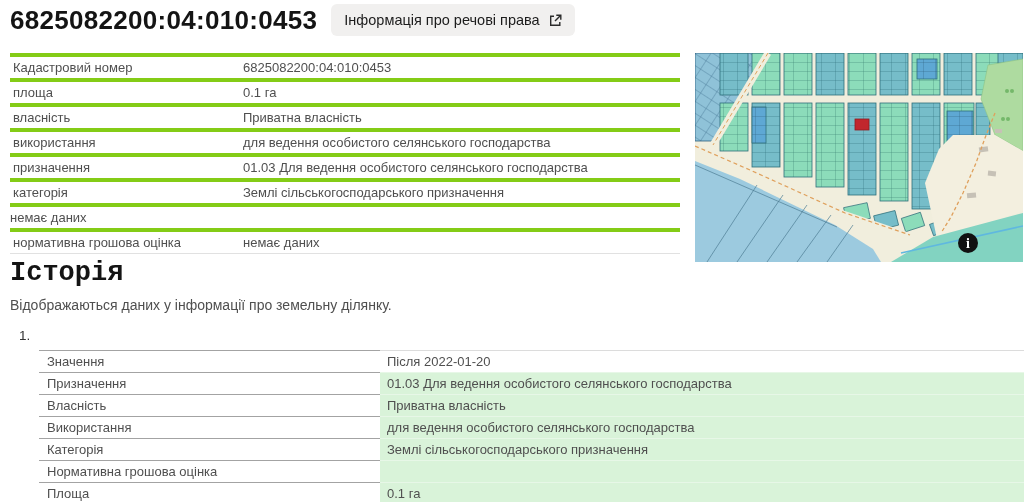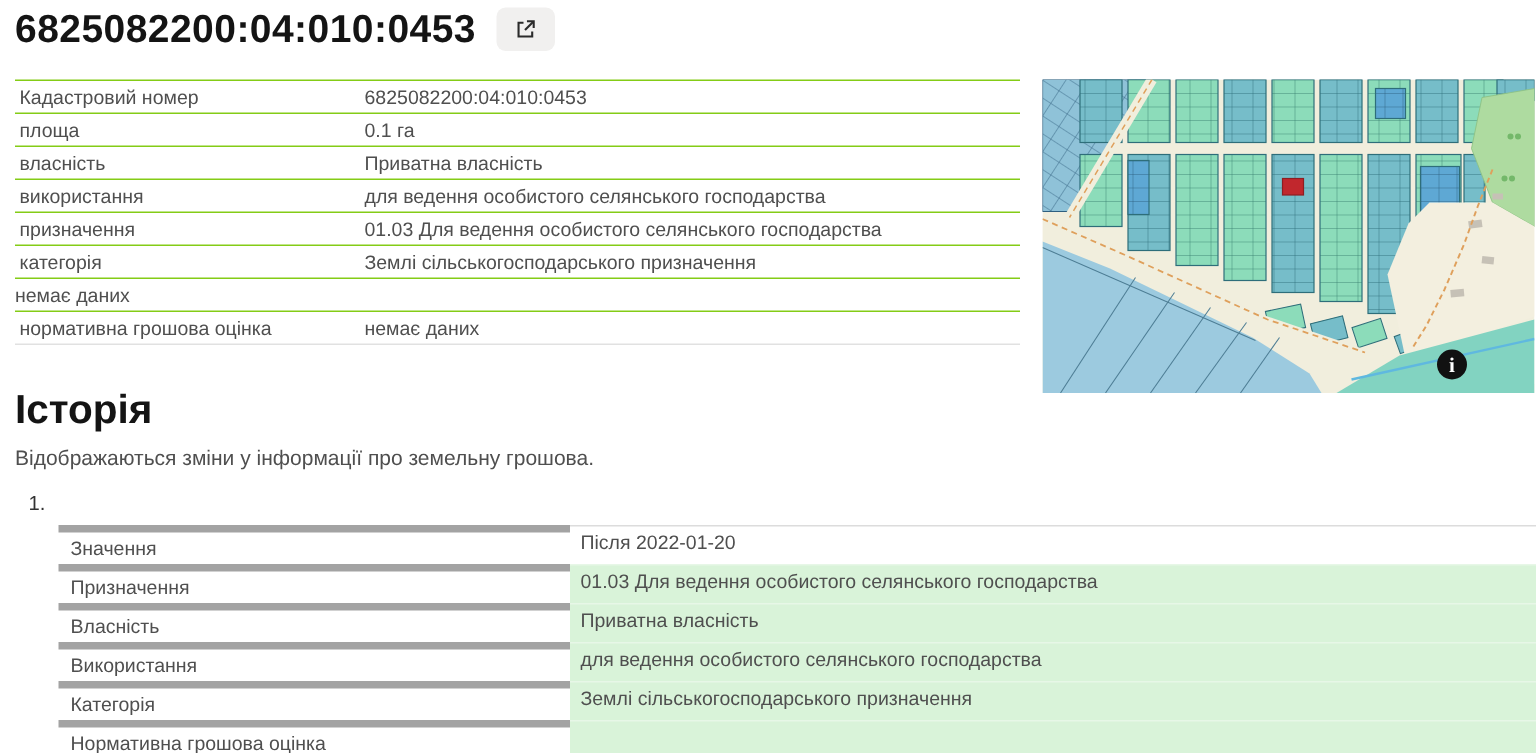--- a/index.html
+++ b/index.html
@@ -14,47 +14,48 @@
   .page-title{font-size:26px;font-weight:700;color:#141414;letter-spacing:.3px;white-space:nowrap;}
   .rights-btn{
     display:flex;align-items:center;gap:9px;
     background:#f1f0ef;border:none;border-radius:6px;
     padding:8px 13px;font-size:14.5px;color:#1c1c1c;cursor:pointer;
     font-family:"Liberation Sans", sans-serif;
   }
   .ext-icon svg{display:block;}
   
   .info-table{position:absolute;left:10px;top:53px;width:670px;}
-  .info-row{display:flex;border-top:1px solid #84cc16;padding:3px 0;font-size:13px;line-height:15px;}
+  .info-row{display:flex;border-top:4px solid #84cc16;padding:3px 0;font-size:13px;line-height:15px;}
   .info-row:last-child{border-bottom:1px solid #e1e1e1;}
   .info-label{width:230px;padding-left:3px;flex:none;}
   .info-value{flex:1;}
   
   .map{position:absolute;left:695px;top:53px;width:328px;height:209px;cursor:pointer;}
   .map svg{display:block;}
   
   .history{position:absolute;left:10px;top:258px;width:1010px;}
-  .history-heading{margin:0;font-size:27px;font-weight:700;color:#141414;line-height:30px;}
+  .history-heading{margin:0;font-size:27px;font-weight:700;color:#141414;line-height:30px;font-family:Liberation Mono, monospace;}
   .history-sub{margin-top:9px;font-size:14px;line-height:16px;color:#4f4f4f;}
   .entry{margin-top:15px;padding-left:9px;}
   .entry-title{font-size:13.5px;line-height:15px;color:#333;display:flex;gap:5px;}
   .history-table{margin-left:20px;margin-top:7px;width:990px;}
   .h-row{display:flex;font-size:13px;line-height:15px;}
-  .h-label{width:341px;flex:none;box-sizing:border-box;border-top:5px solid #a3a3a3;padding:3px 8px 3px 8px;}
+  .h-label{width:341px;flex:none;box-sizing:border-box;border-top:1px solid #a3a3a3;padding:3px 8px 3px 8px;}
   .h-row:last-child .h-label{border-bottom:1px solid #dcdcdc;}
   .h-value{flex:1;padding:3px 0 3px 7px;}
   .h-row.plain .h-value{border-top:1px solid #dcdcdc;}
   .h-row.green .h-value{background:#d9f3d9;border-top:1px solid #e7f7e7;}
 </style>
 </head>
 <body>
 
 <div class="header">
   <div class="page-title">6825082200:04:010:0453</div>
   <button class="rights-btn">
+    <span>Інформація про речові права</span>
     <span class="ext-icon">
       <svg width="13" height="13" viewBox="0 0 13 13" fill="none" stroke="#2b2b2b" stroke-width="1.4">
         <path d="M5 2.2 H1.7 V11.3 H10.8 V8"></path>
         <path d="M7.3 1.2 H11.8 V5.7"></path>
         <path d="M11.5 1.5 L6 7"></path>
       </svg>
     </span>
   </button>
 </div>
 
@@ -202,21 +203,21 @@
 
     <g>
       <circle cx="273" cy="190" r="10" fill="#111111"></circle>
       <text x="273" y="195" text-anchor="middle" font-family="Liberation Serif, serif" font-size="14" font-weight="bold" fill="#ffffff">i</text>
     </g>
   </svg>
 </div>
 
 <div class="history">
   <h2 class="history-heading">Історія</h2>
-  <div class="history-sub">Відображаються зміни у інформації про земельну грошова.</div>
+  <div class="history-sub">Відображаються даних у інформації про земельну ділянку.</div>
 
   <div class="entry">
     <div class="entry-title">
       <span>1.</span>
     </div>
 
     <div class="history-table">
       <div class="h-row plain">
         <div class="h-label">Значення</div>
         <div class="h-value">Після 2022-01-20</div>

